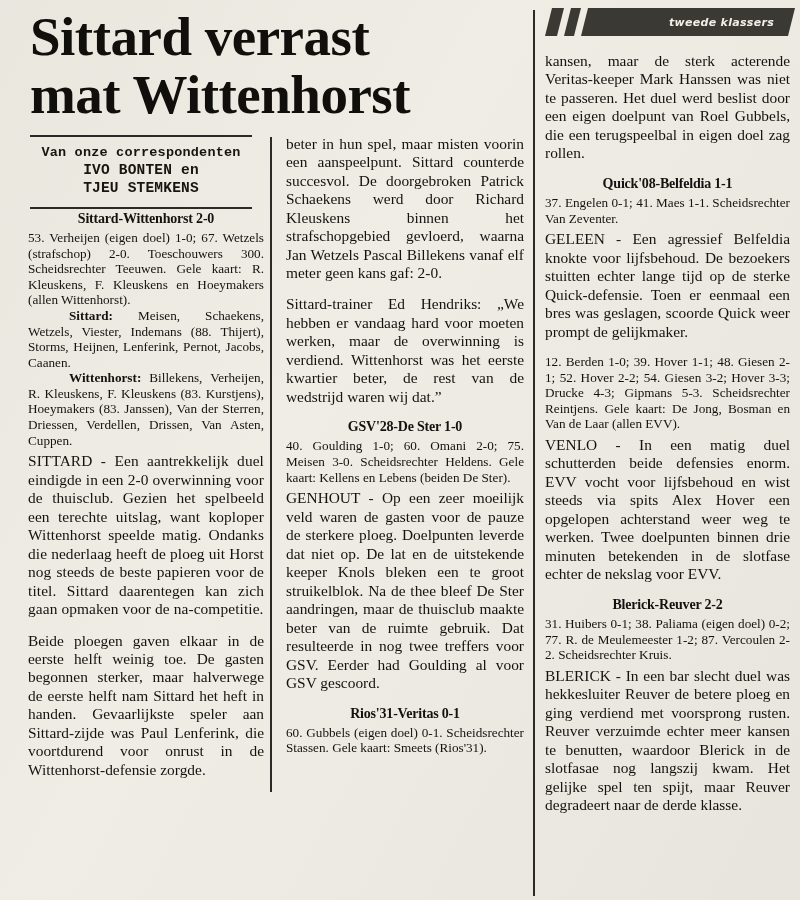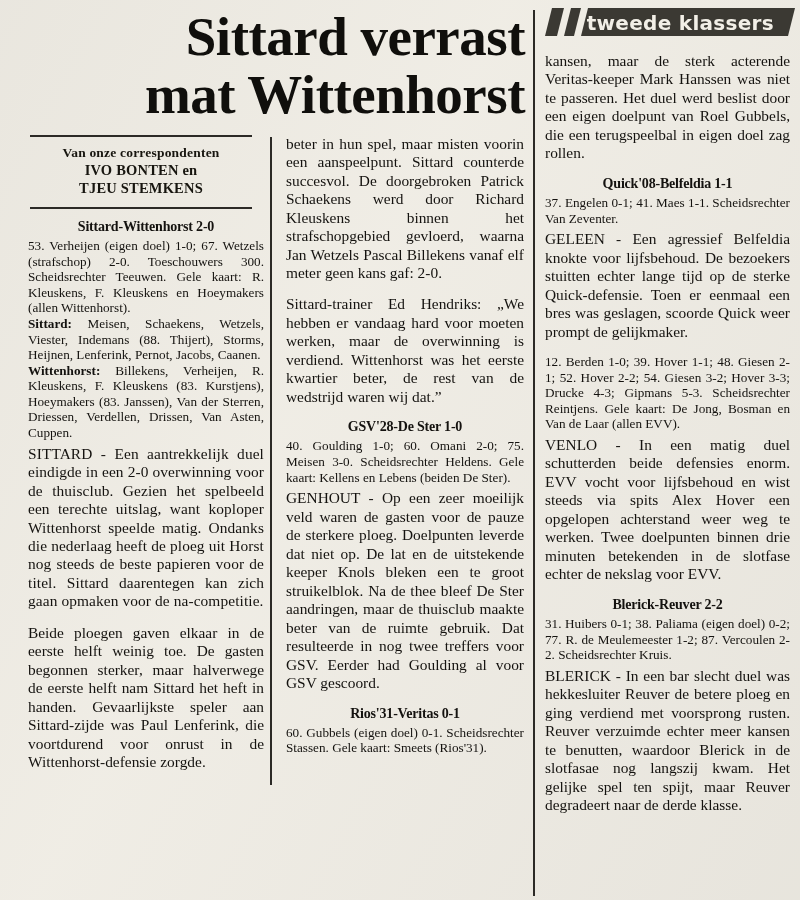--- a/index.html
+++ b/index.html
@@ -73,32 +73,31 @@
 
   
   .headline {
     font-family: "Liberation Serif", serif;
     font-weight: bold;
     font-size: 55px;
     line-height: 1.06;
     letter-spacing: -0.5px;
     margin: 2px 0 10px 2px;
     color: #100f0c;
-    text-align: right;
   }
   .headline .l2 { display: block; }
 
   
   .byline {
     border-top: 2px solid #2c2a26;
     border-bottom: 2px solid #2c2a26;
     padding: 7px 0 9px;
-    margin: 0 12px 10px 2px;
+    margin: 0 12px 2px 2px;
     text-align: center;
-    font-family: Liberation Serif, serif;
+    font-family: Liberation Mono, monospace;
     font-weight: bold;
     font-size: 14.5px;
     line-height: 1.28;
     letter-spacing: 0.2px;
     color: #17150f;
   }
   .byline .ln { display: block; }
   .byline .ln1 { font-size: 13.5px; }
 
   
@@ -110,21 +109,21 @@
     margin: 10px 0 3px;
     letter-spacing: -0.2px;
   }
   .match-title.first { margin-top: 0; }
   .match-details {
     font-size: 13.2px;
     line-height: 1.18;
     text-align: justify;
     margin-bottom: 4px;
   }
-  .match-details b { font-weight: bold; }
+  .match-details b { font-weight: bold; margin-left: 41px; }
 
   
   p.body {
     font-size: 15.4px;
     line-height: 1.2;
     text-align: justify;
     margin: 0 0 13px 0;
     hyphens: auto;
     -webkit-hyphens: auto;
   }
@@ -155,22 +154,23 @@
   }
   .banner .slash.s1 { left: 12px; }
   .banner .slash.s2 { left: 29px; }
   .banner-label {
     position: absolute;
     right: 14px;
     top: 1px;
     height: 28px;
     line-height: 28px;
     font-family: "DejaVu Sans", sans-serif;
-    font-weight: bold;
-    font-size: 20px;
+    font-style: italic;
+    font-weight: bold;
+    font-size: 11px;
     letter-spacing: 0.3px;
     color: #f2efe7;
     z-index: 3;
   }
 </style>
 </head>
 <body>
 
 <div class="page">
 

